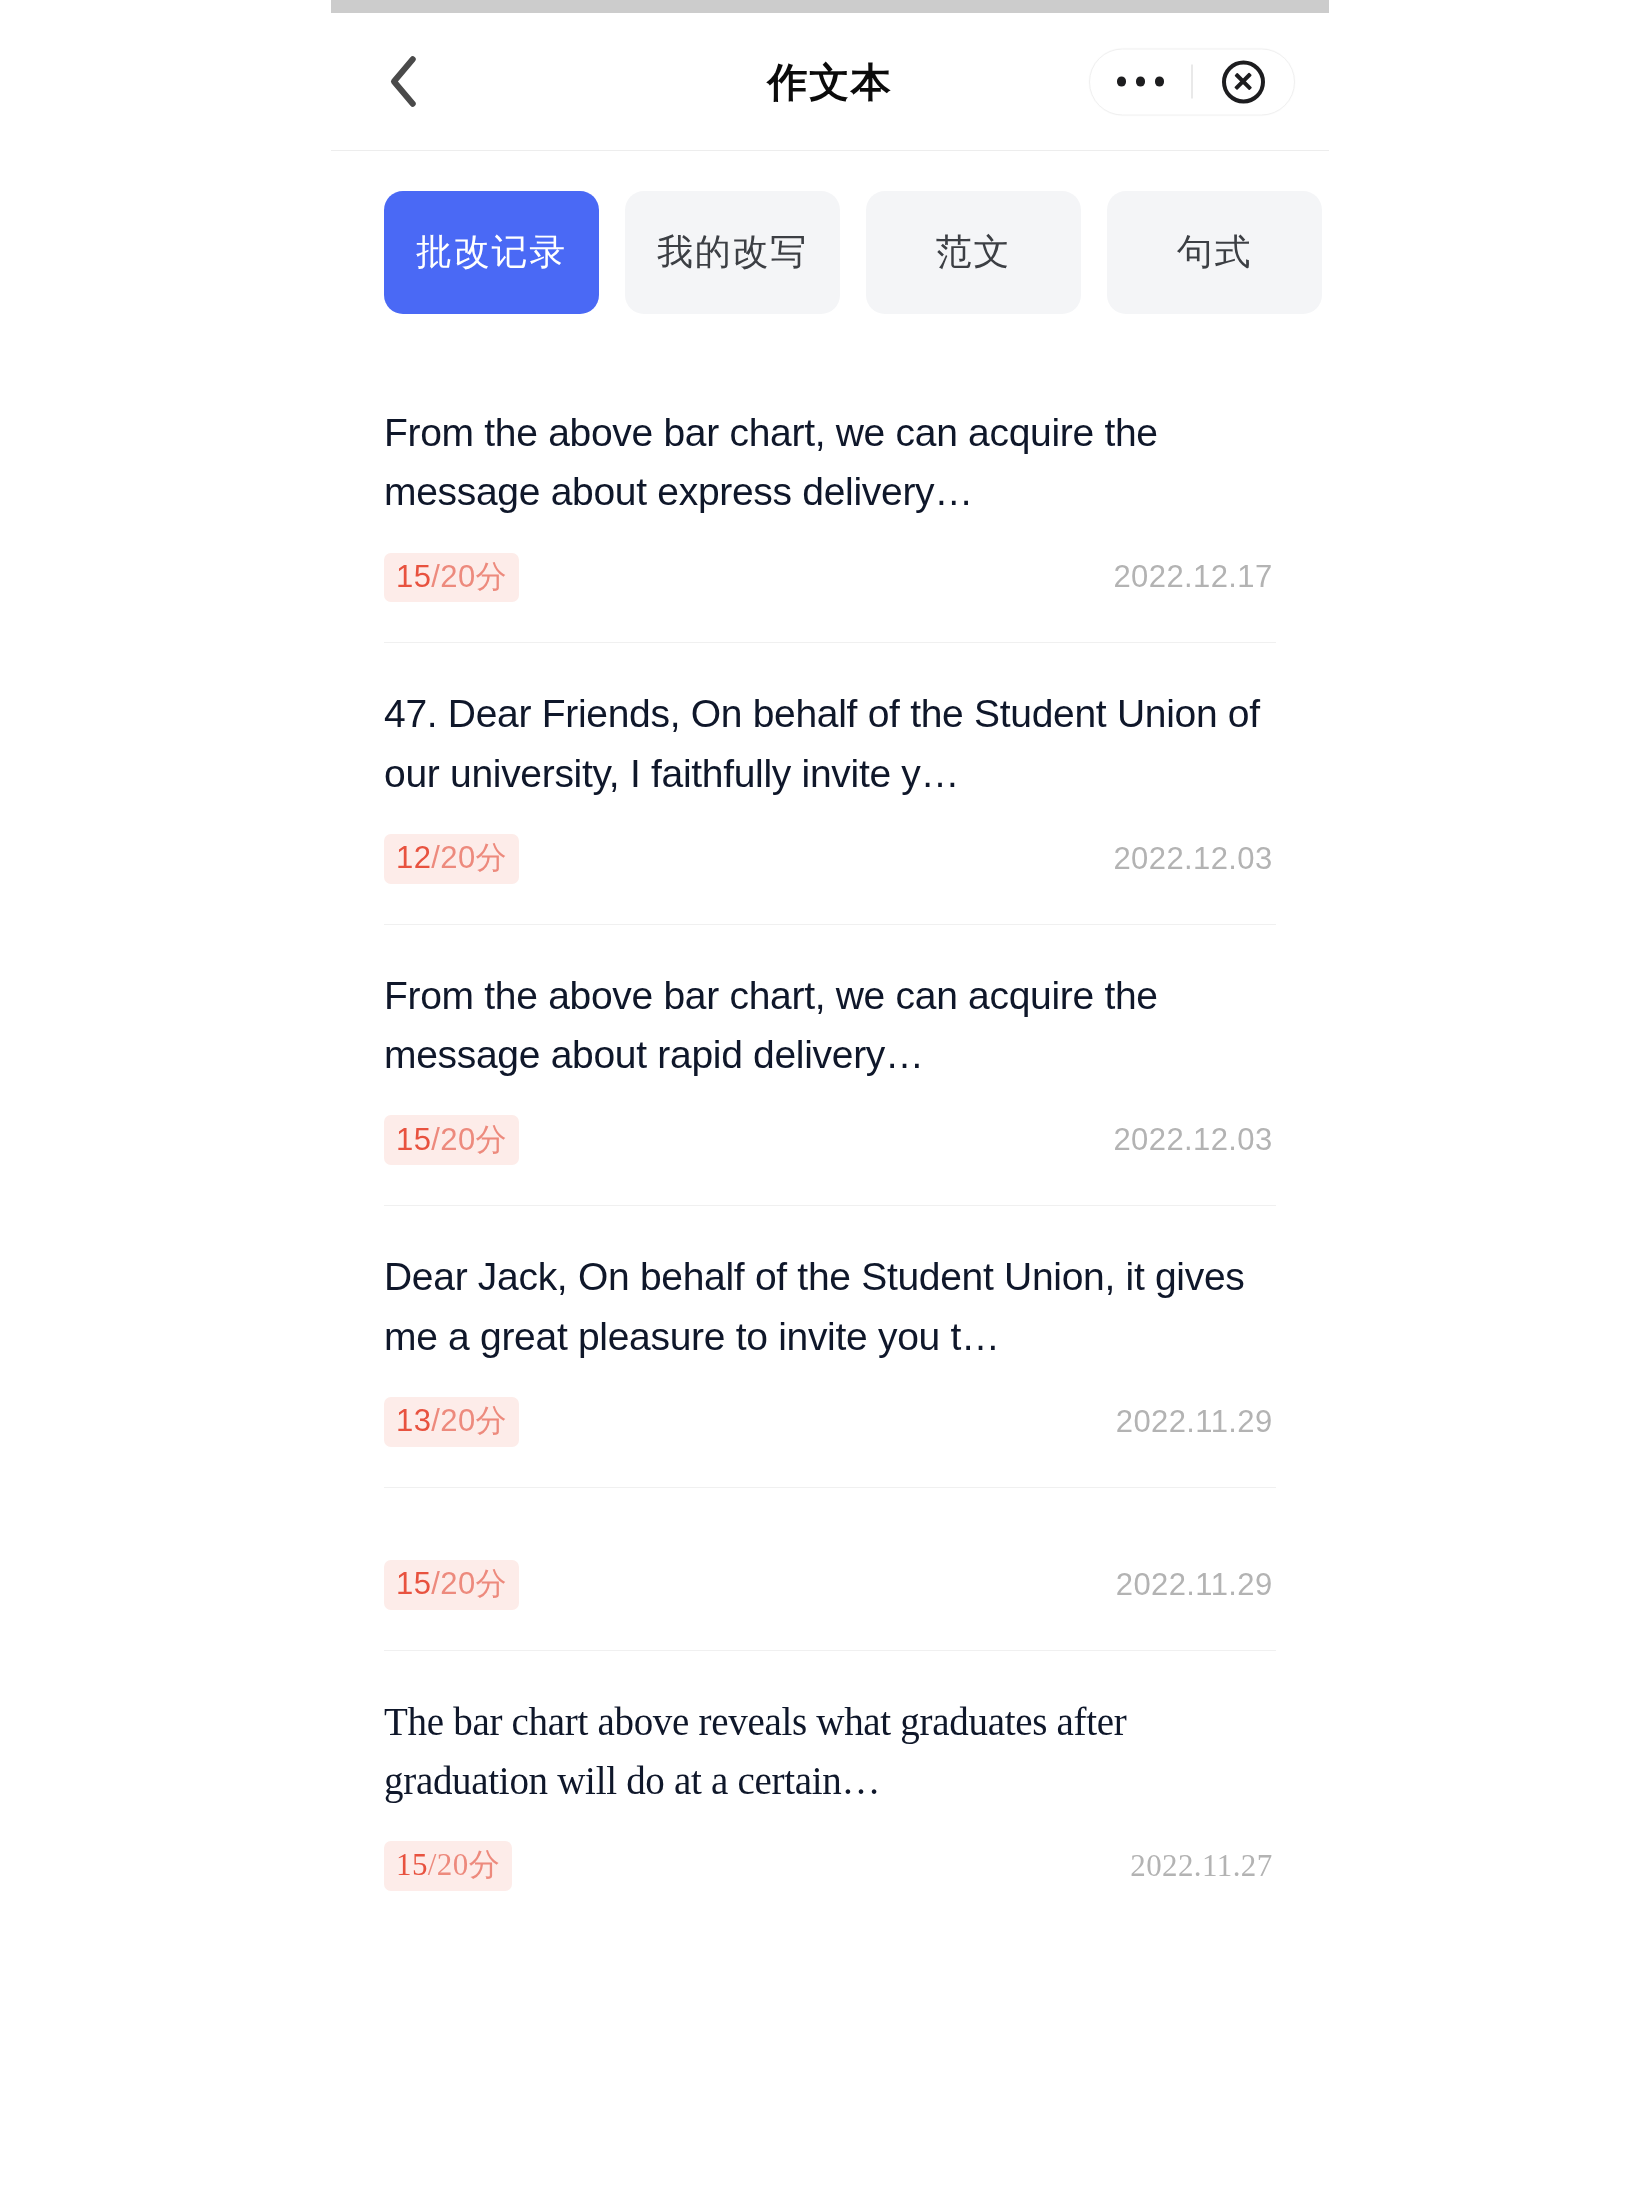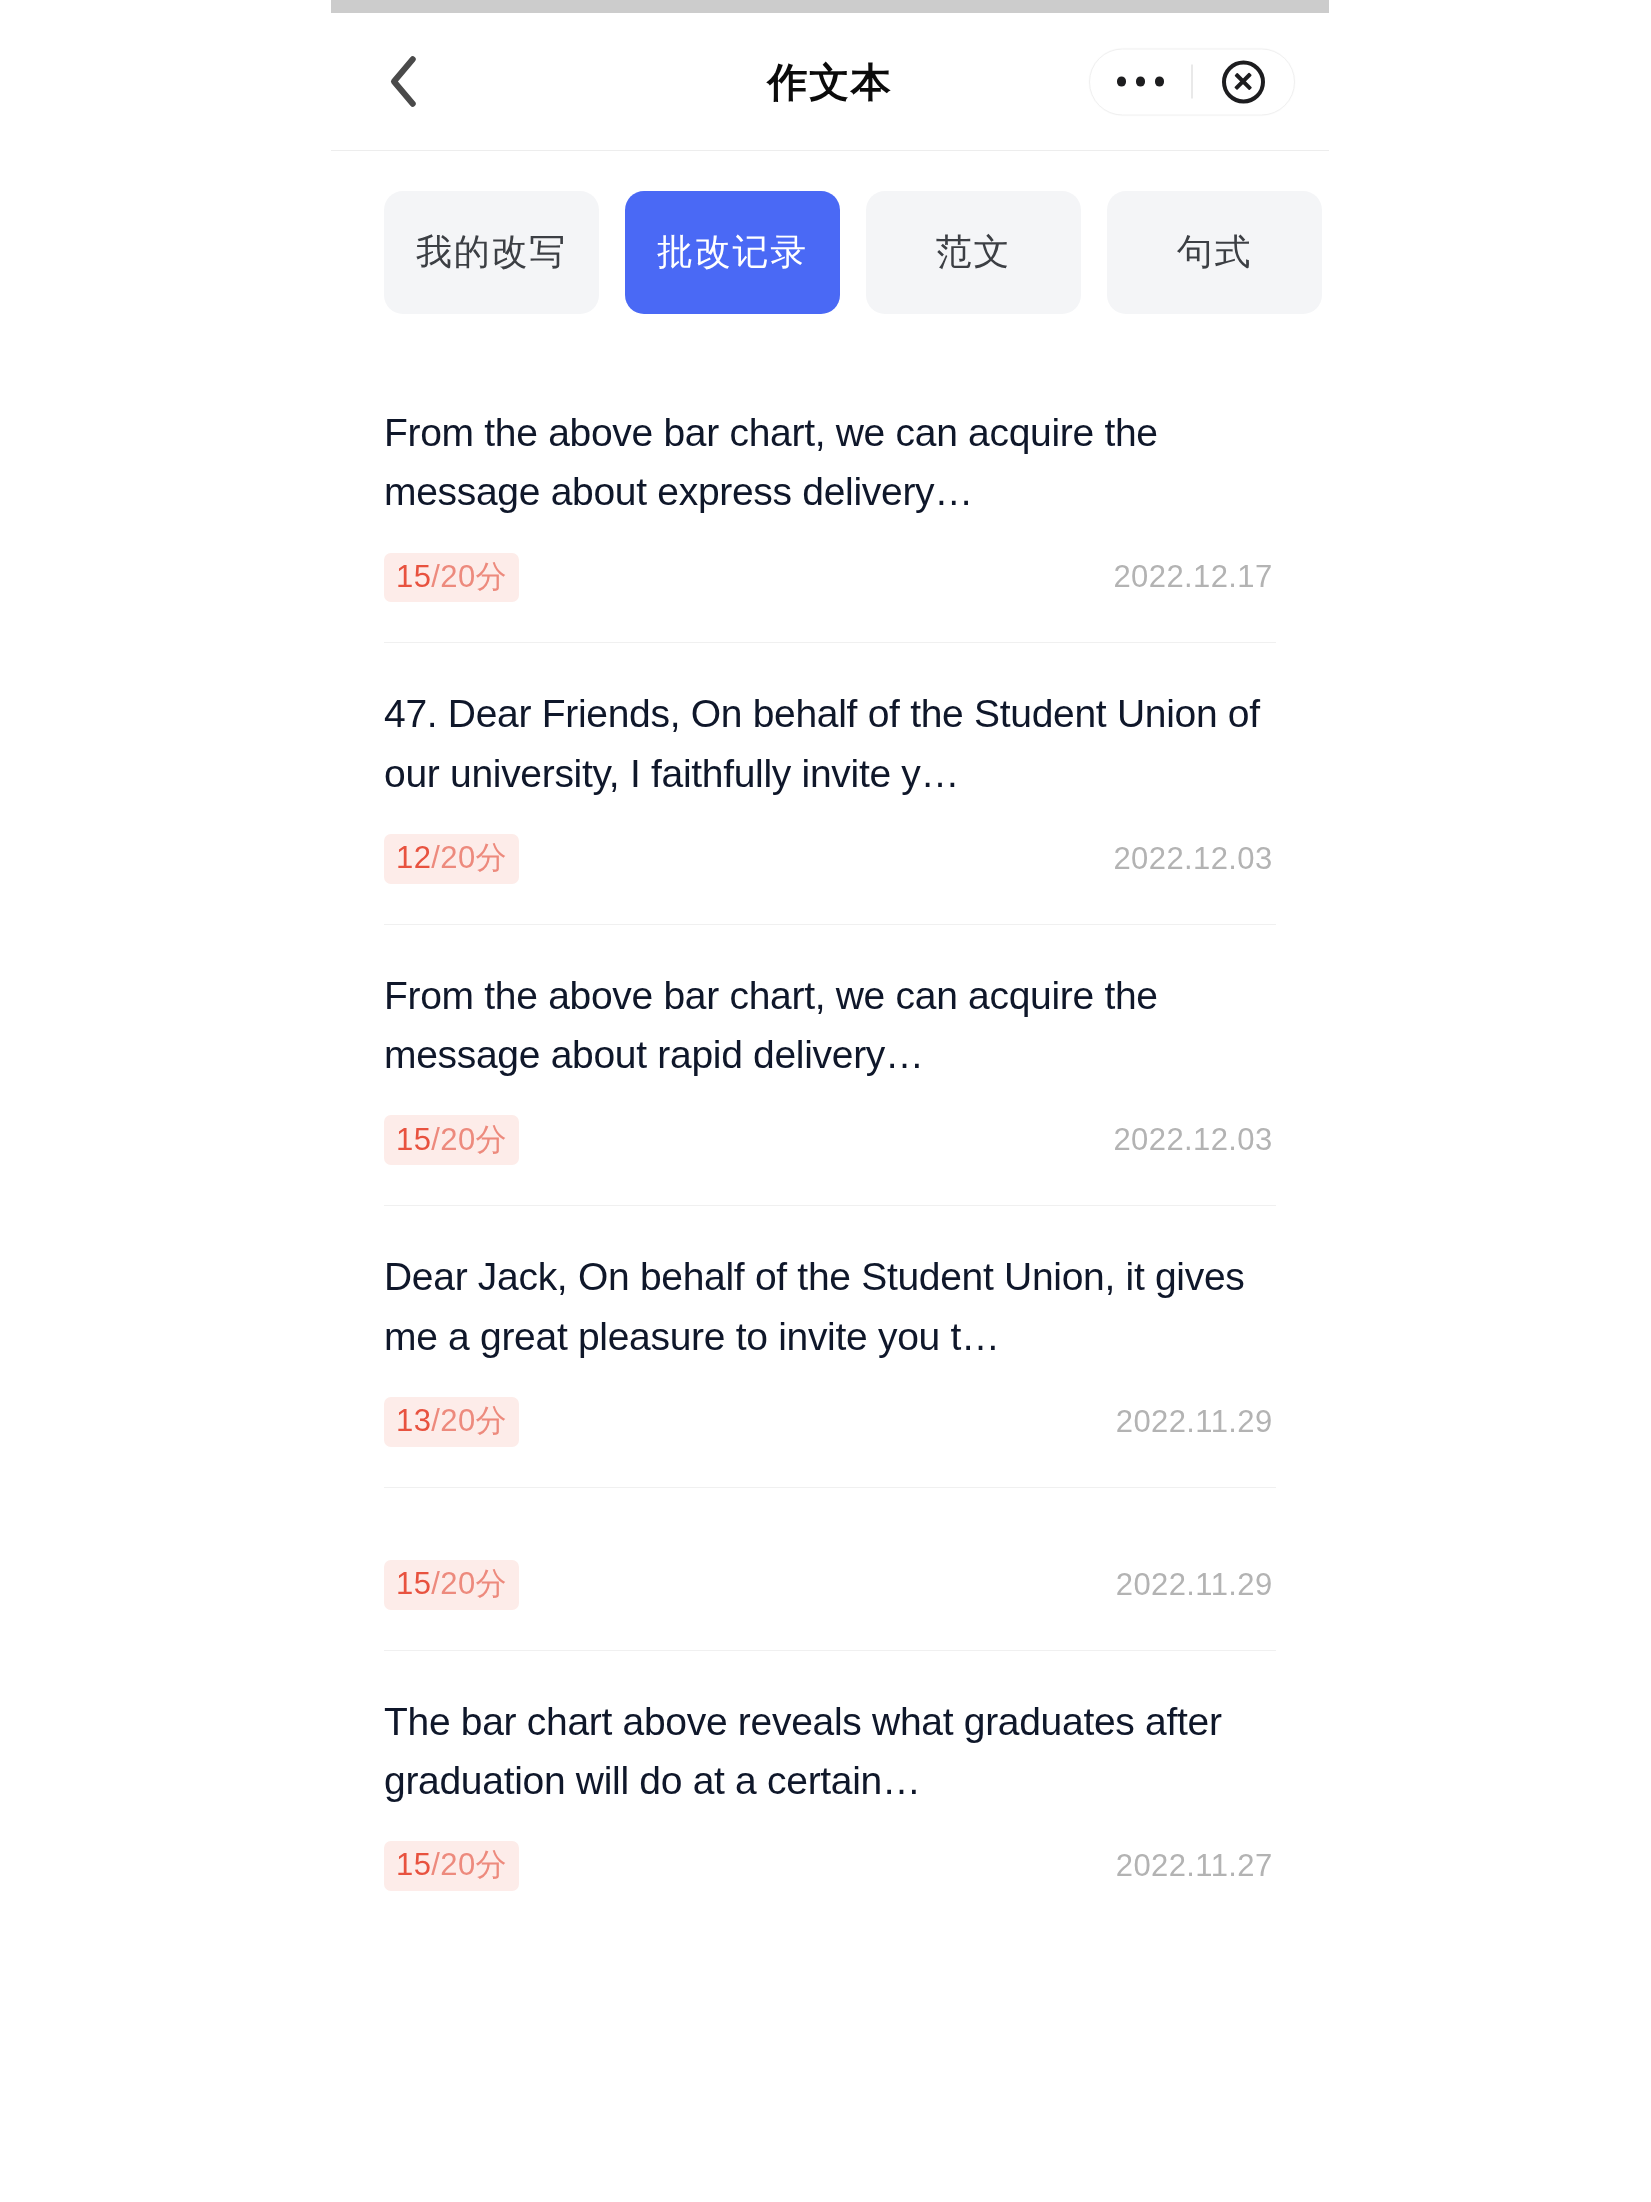--- a/index.html
+++ b/index.html
@@ -148,21 +148,21 @@
   
   .list {
     padding:0 53px;
     margin-top:48px;
   }
   .list-item {
     padding:41px 0 40px 0;
     border-bottom:1.7px solid #f0f0f0;
     cursor:pointer;
   }
-  .list-item:last-child { border-bottom:none; }
+  .list-item:last-child { border-bottom:none;font-family:Liberation Serif, serif; }
 
   .item-title {
     font-size:39px;
     line-height:1.52;
     color:#0f172a;
     font-weight:400;
     letter-spacing:-0.3px;
   }
   .item-meta {
     margin-top:31px;
@@ -219,26 +219,26 @@
         </div>
         <div class="capsule-divider"></div>
         <div class="capsule-half">
           <span class="close-circle"></span>
         </div>
       </div>
 
     </div>
 
     <div class="tabs">
+      <div class="tab active">
+        <span>批改记录</span>
+      </div>
       <div class="tab">
         <span>我的改写</span>
       </div>
-      <div class="tab active">
-        <span>批改记录</span>
-      </div>
       <div class="tab">
         <span>范文</span>
       </div>
       <div class="tab">
         <span>句式</span>
       </div>
     </div>
 
     <div class="list">
 

